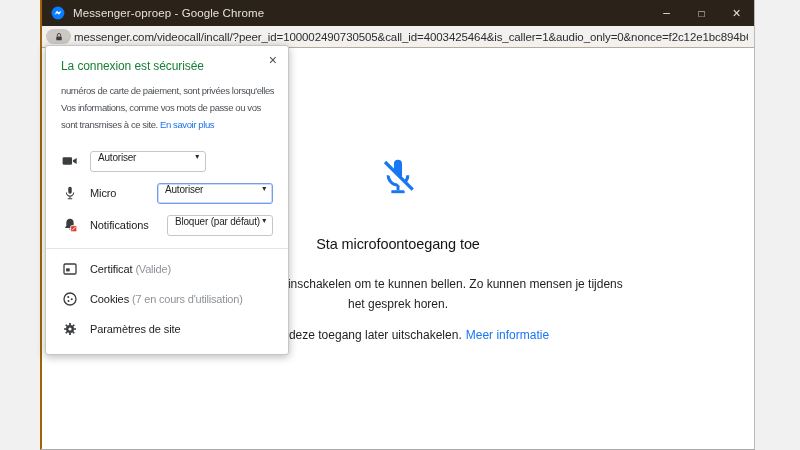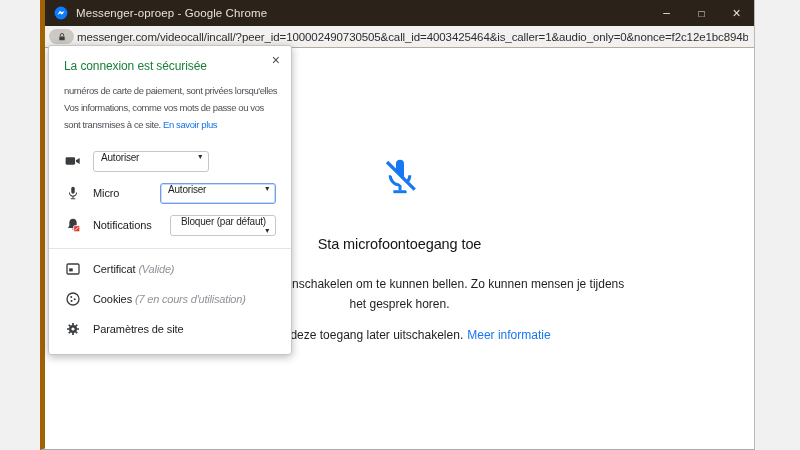--- a/index.html
+++ b/index.html
@@ -5,21 +5,21 @@
   html,body{margin:0;padding:0;}
   body{
     width:800px;height:450px;overflow:hidden;position:relative;
     background:#f1f1f1;
     font-family:"Liberation Sans", sans-serif;
     -webkit-font-smoothing:antialiased;
   }
   .window{
     position:absolute;left:40px;top:0;width:715px;height:450px;
     background:#fff;box-sizing:border-box;
-    border-left:5px solid #a16207;border-right:1px solid #bdb9b5;
+    border-left:2px solid #a16207;border-right:1px solid #bdb9b5;
     border-bottom:2px solid #ababab;
   }
   
   .titlebar{
     height:26px;background:#2b2219;display:flex;align-items:center;
     padding-left:9px;
   }
   .app-icon{width:14px;height:14px;display:flex;margin-right:8px;}
   .win-title{font-size:11.5px;color:#e6e1da;letter-spacing:0.1px;white-space:nowrap;}
   .controls{margin-left:auto;display:flex;height:100%;}
@@ -70,27 +70,27 @@
   .perm-rows{margin-top:12px;}
   .perm-row{display:flex;align-items:center;height:32px;}
   .row-icon{width:17px;display:flex;justify-content:center;margin-right:12px;flex:none;}
   .perm-label{font-size:11px;color:#202124;letter-spacing:-0.1px;flex:1;}
   .dropdown{
     width:116px;height:21px;border:1px solid #c6c6c6;border-radius:3px;background:#fff;
     display:flex;align-items:center;padding:0 6px 8px 7px;box-sizing:border-box;
     font-size:10px;color:#1f1f1f;cursor:pointer;flex:none;letter-spacing:-0.2px;
   }
   .dropdown.focused{border:1px solid #6d9eef;box-shadow:0 0 0 1px #cadbfa inset;}
-  .dropdown.narrow{width:106px;margin-left:auto;flex-direction:column;}
+  .dropdown.narrow{width:106px;margin-left:auto;}
   .caret{margin-left:auto;font-size:8px;color:#2b2b2b;line-height:8px;}
   .divider{height:1px;background:#e4e4e4;margin:7px -15px 0 -15px;}
   .site-rows{margin-top:5px;}
   .site-row{display:flex;align-items:center;height:30px;cursor:pointer;}
   .site-label{font-size:11px;color:#202124;letter-spacing:-0.1px;white-space:nowrap;}
-  .site-detail{font-size:11px;color:#8f9398;margin-left:3px;letter-spacing:-0.2px;white-space:nowrap;font-style:italic;}
+  .site-detail{font-size:11px;color:#8f9398;margin-left:3px;letter-spacing:-0.2px;white-space:nowrap;}
 </style>
 </head>
 <body>
 
 <div class="window">
 
   <div class="titlebar">
     <span class="app-icon">
       <svg viewBox="0 0 24 24" width="14" height="14">
         <circle cx="12" cy="12" r="11" fill="#0a7cff"></circle>

